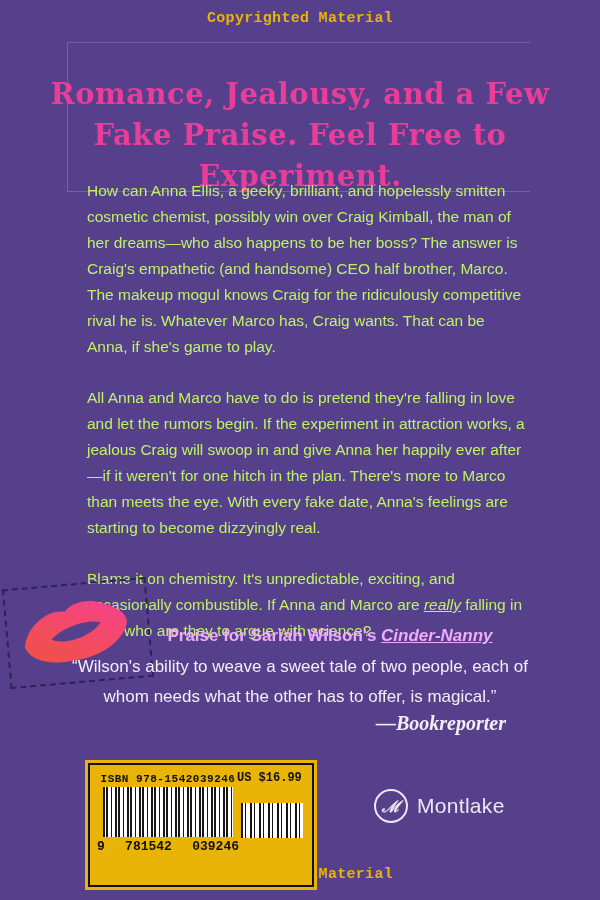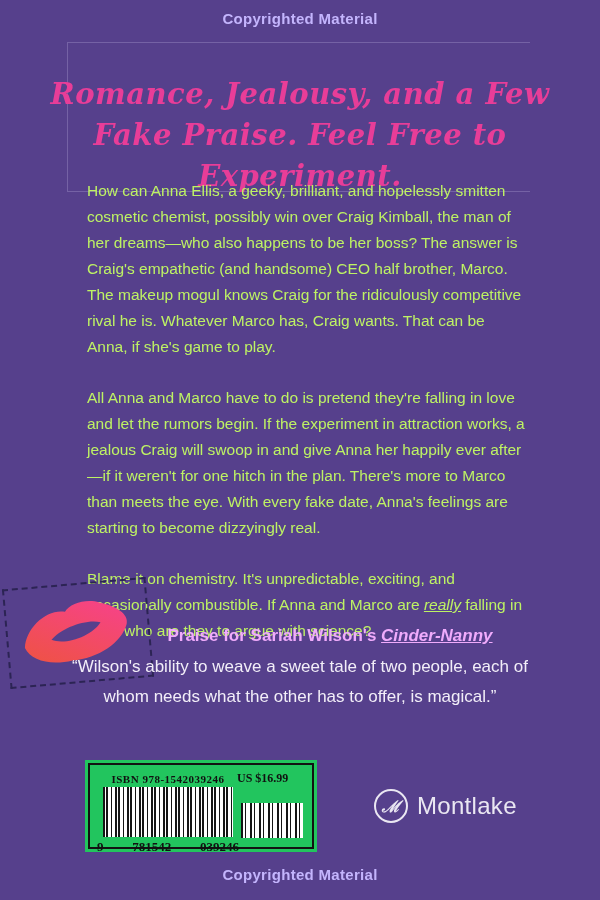--- a/index.html
+++ b/index.html
@@ -1,50 +1,50 @@
 <!DOCTYPE html>
 <html><head>
 <meta charset="utf-8">
 <style>
   html,body{margin:0;padding:0;background:#56408c;}
   .cover{position:relative;width:600px;height:900px;background:#56408c;overflow:hidden;
          font-family:"Liberation Sans",sans-serif;}
 
-  .watermark{position:absolute;left:0;right:0;text-align:center;color:#c4b5fd;
-             font-weight:bold;font-size:15px;letter-spacing:.3px;}
+  .watermark{position:absolute;left:0;right:0;text-align:center;color:#eab308;
+             font-weight:bold;font-size:15px;letter-spacing:.3px;font-family:Liberation Mono, monospace;}
   .watermark.top{top:10px}
   .watermark.bottom{top:866px}
 
   .frame{position:absolute;left:67px;top:42px;width:462px;height:148px;
          border:1px solid rgba(210,200,240,.25);border-right:none;}
 
   .tagline{position:absolute;left:0;right:0;top:74px;text-align:center;
-           font-family:"DejaVu Serif",serif;font-style:italic;font-weight:bold;
+           font-family:"DejaVu Serif",serif;font-weight:bold;
            font-size:29px;line-height:41px;color:#e83d98;letter-spacing:.5px;}
 
   .synopsis{position:absolute;left:87px;top:178px;width:440px;color:#bef264;
             font-size:15.5px;line-height:26px;}
   .synopsis p{margin:0 0 25px 0;}
   .synopsis em,.praise em{font-style:italic;text-decoration:underline;}
 
   .lips-frame{position:absolute;left:6px;top:583px;width:140px;height:96px;
               border:2px dashed #2c2454;transform:rotate(-5deg);}
   .lips{position:absolute;left:17px;top:596px;width:118px;height:70px;transform:rotate(-9deg);}
 
   .praise{position:absolute;left:110px;right:50px;top:626px;text-align:center;
           font-weight:bold;font-size:17px;color:#f0abfc;}
 
   .quote{position:absolute;left:62px;width:476px;top:652px;text-align:center;
          color:#f2eef8;font-size:17px;line-height:30px;}
 
   .attribution{position:absolute;right:94px;top:712px;font-family:"Liberation Serif",serif;
                font-weight:bold;font-style:italic;font-size:20px;color:#f2eef8;}
 
-  .sticker{position:absolute;left:85px;top:760px;width:232px;height:92px;background:#22c55e;
-           font-family:Liberation Serif, serif;color:#111;}
+  .sticker{position:absolute;left:85px;top:760px;width:232px;height:130px;background:#eab308;
+           font-family:Liberation Mono, monospace;color:#111;}
   .sticker-border{position:absolute;inset:3px;border:2px solid #121212;}
   .isbn-label{position:absolute;left:12px;top:13px;width:142px;text-align:center;
               font-size:11px;font-weight:bold;letter-spacing:.5px;}
   .bars-main{position:absolute;left:18px;top:27px;width:130px;height:50px;
              background:repeating-linear-gradient(90deg,#151515 0 2px,#fff 2px 3px,
              #151515 3px 5px,#fff 5px 8px,#151515 8px 9px,#fff 9px 12px);}
   .digits{position:absolute;left:12px;top:79px;width:142px;display:flex;
           justify-content:space-between;font-size:13px;font-weight:bold;}
   .price{position:absolute;left:152px;top:11px;width:70px;
          font-size:12px;font-weight:bold;}
@@ -52,21 +52,21 @@
               font-size:13px;font-weight:bold;letter-spacing:4px;text-indent:4px;margin-top:18px;}
   .bars-small{position:absolute;left:156px;top:43px;width:62px;height:35px;
               background:repeating-linear-gradient(90deg,#151515 0 2px,#fff 2px 4px,
               #151515 4px 5px,#fff 5px 9px);}
 
   .publisher{position:absolute;left:374px;top:789px;display:flex;align-items:center;
              gap:9px;color:#eae7f2;}
   .monogram{width:30px;height:30px;border:2.5px solid #eae7f2;border-radius:50%;
             display:flex;align-items:center;justify-content:center;
             font-family:"DejaVu Serif",serif;font-style:italic;font-weight:bold;font-size:16px;}
-  .pub-name{font-size:24px;letter-spacing:.3px;}
+  .pub-name{font-size:21px;letter-spacing:.3px;}
 </style>
 </head>
 <body>
 
 <div class="cover">
 
   <div class="watermark top">Copyrighted Material</div>
 
   <div class="frame"></div>
 
@@ -91,20 +91,21 @@
     </defs>
     <path d="M6,44 C10,24 34,8 52,14 C58,6 76,4 88,10 C104,16 116,26 112,36
              C104,54 78,66 52,64 C30,66 10,58 6,44 Z" fill="url(#lipsGrad)"></path>
     <path d="M34,40 C44,30 72,24 86,30 C76,42 48,48 34,40 Z" fill="#56408c"></path>
   </svg>
 
   <div class="praise"><span>Praise for Sariah Wilson's </span><em>Cinder-Nanny</em></div>
 
   <div class="quote">“Wilson's ability to weave a sweet tale of two people, each of whom needs what the other has to offer, is magical.”</div>
 
+  <div class="attribution">—Bookreporter</div>
 
   <div class="sticker">
     <div class="sticker-border"></div>
     <div class="isbn-label">ISBN 978-1542039246</div>
     <div class="bars-main"></div>
     <div class="digits">
       <span>9</span>
       <span>781542</span>
       <span>039246</span>
     </div>

